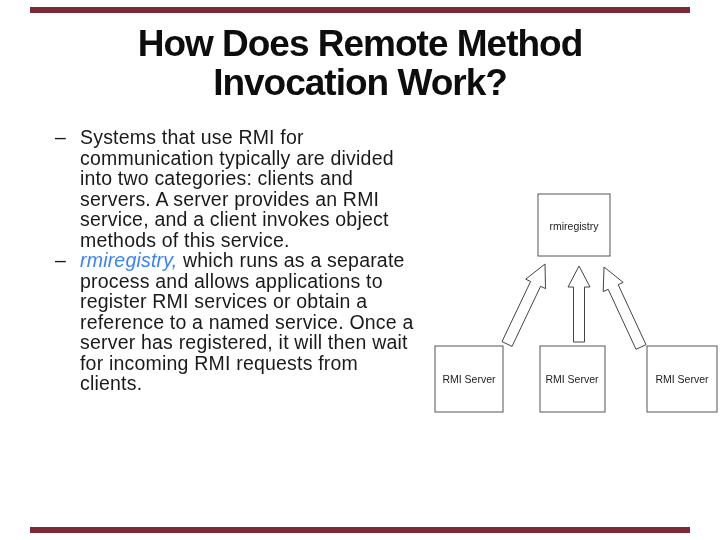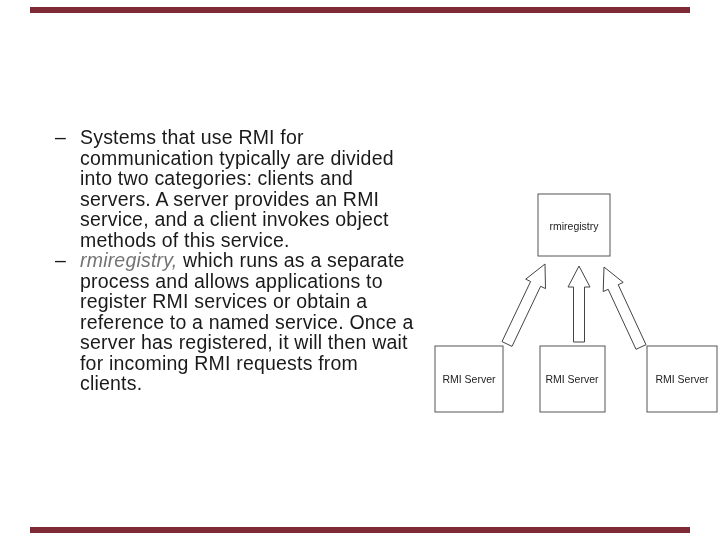--- a/index.html
+++ b/index.html
@@ -29,35 +29,37 @@
   .diagram text{font-family:"Liberation Sans", sans-serif;font-size:10.5px;fill:#222;text-anchor:middle;}
 </style>
 </head>
 <body>
 
 <div class="slide">
 
   <div class="accent-bar top" style="background: rgb(126, 41, 54);"></div>
 
   <div class="title">
+      <div>How Does Remote Method</div>
+      <div>Invocation Work?</div>
     </div>
 
   <div class="content">
     <div class="para">
         <span class="dash">–</span>
         <div class="ptext">Systems that use RMI for
 communication typically are divided
 into two categories: clients and
 servers. A server provides an RMI
 service, and a client invokes object
 methods of this service.</div>
       </div>
     <div class="para">
         <span class="dash">–</span>
-        <div class="ptext"><span class="hl" style="color: #737373; text-align: right;">rmiregistry,</span><span> which runs as a separate
+        <div class="ptext"><span class="hl" style="color: #3b82f6; text-align: right;">rmiregistry,</span><span> which runs as a separate
 process and allows applications to
 register RMI services or obtain a
 reference to a named service. Once a
 server has registered, it will then wait
 for incoming RMI requests from
 clients.</span></div>
       </div>
   </div>
 
   <svg class="diagram" width="290" height="235" viewBox="430 185 290 235">

